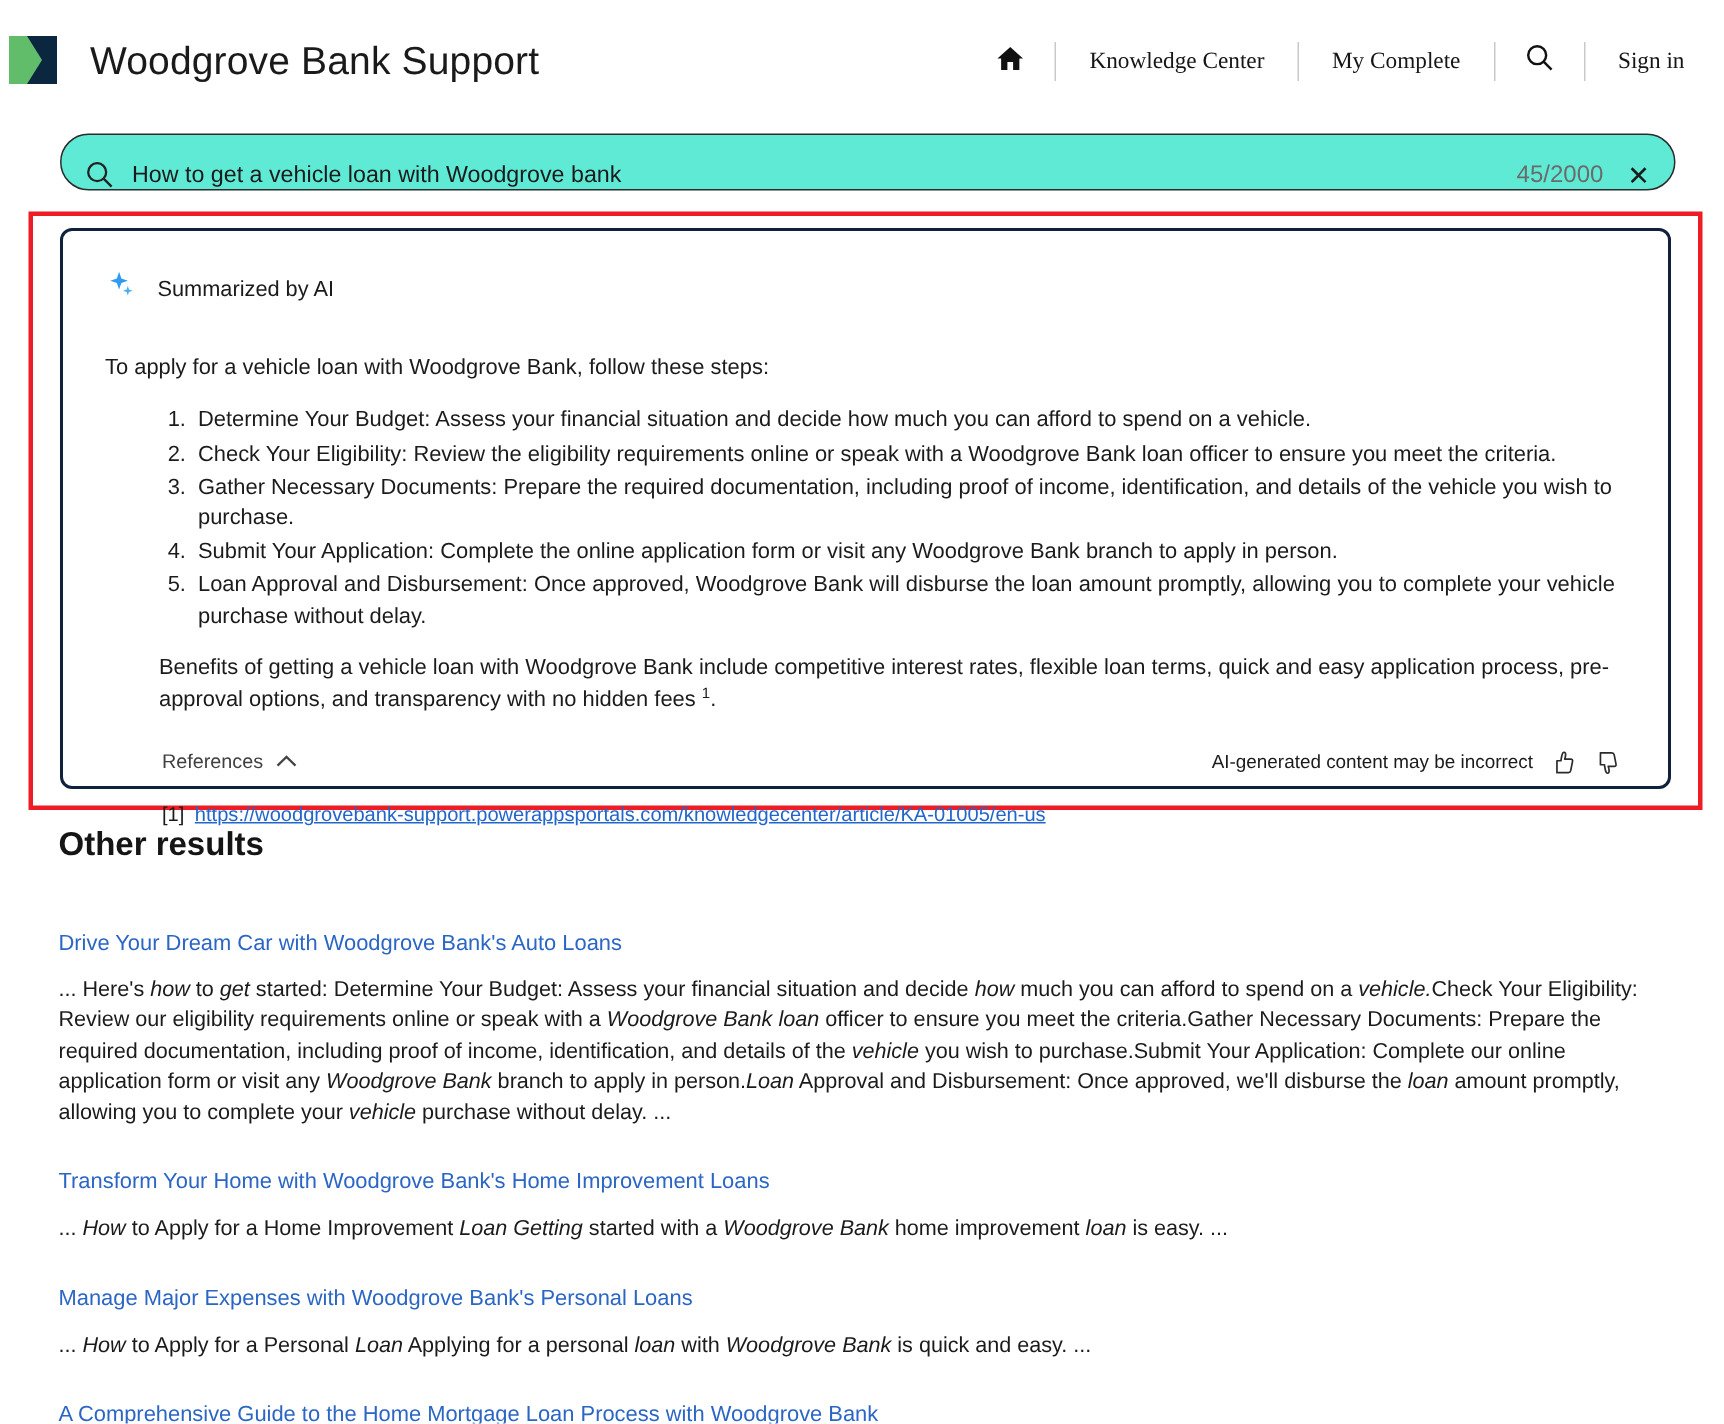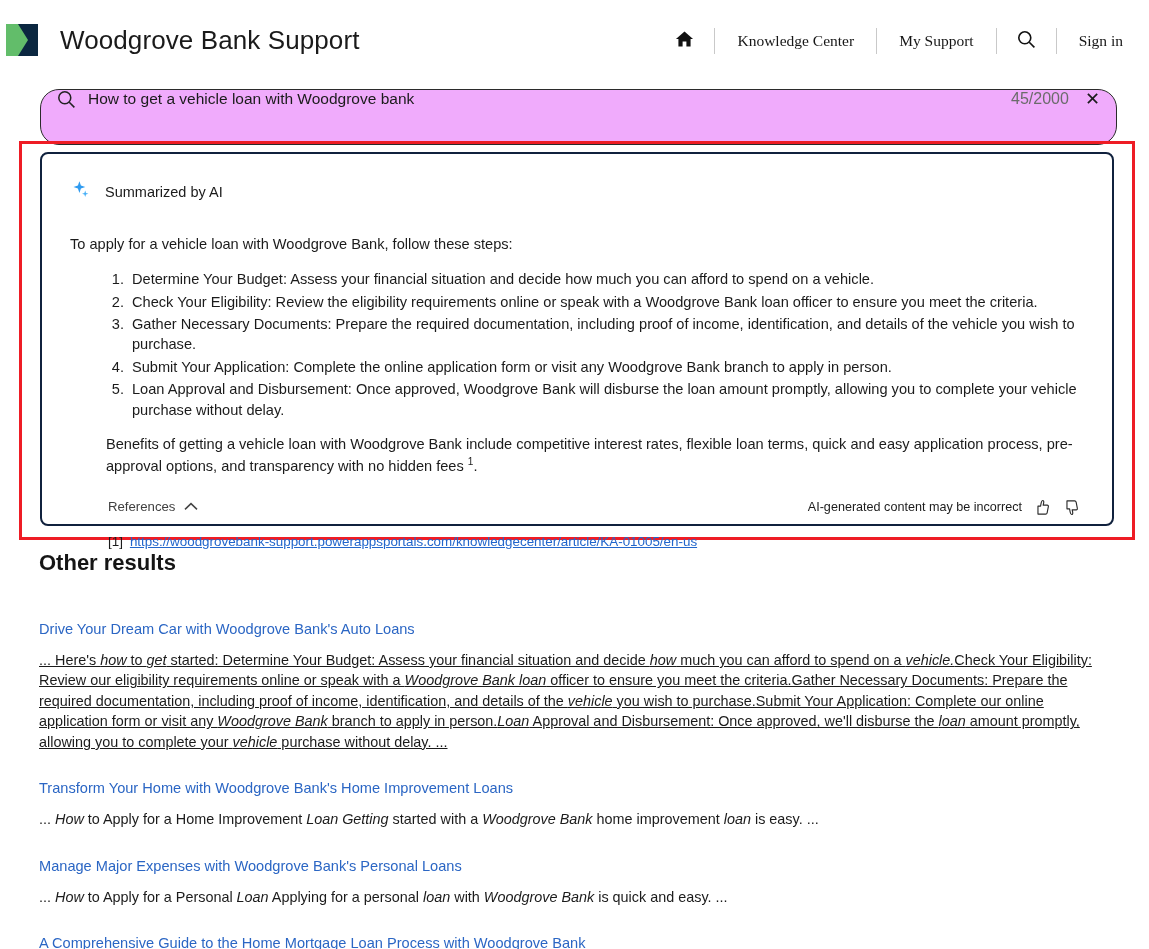--- a/index.html
+++ b/index.html
@@ -75,28 +75,28 @@
     height: 100%;
     cursor: pointer;
   }
   .nav-item-last { padding-right: 0; padding-left: 22px; }
 
   
   .search-wrap {
     margin: 31px 32px 0 40px;
   }
   .search-box {
-    height: 56px;
+    height: 38px;
     border: 1px solid #2b2b2b;
     border-radius: 19px;
     display: flex;
-    align-items: flex-start;
+    align-items: flex-end;
     padding: 0 14px 0 16px;
     box-sizing: border-box;
-    background: #f0abfc;
+    background: #5eead4;
     width: 1077px;
   }
   .search-icon { flex: 0 0 auto; display:flex; margin-right: 12px; }
   .search-value {
     flex: 1 1 auto;
     font-size: 15.5px;
     color: #1b1b1b;
     white-space: nowrap;
     overflow: hidden;
     border: none;
@@ -217,21 +217,21 @@
     left: 39px;
     width: 1065px;
   }
   .other-title {
     font-size: 22px;
     font-weight: bold;
     color: #151515;
     margin: 0;
   }
   .result-item { margin-top: 0; }
-  .result-item.first { margin-top: 44px; text-decoration: underline; }
+  .result-item.first { margin-top: 44px; }
   .result-item.next { margin-top: 27px; }
   .result-link {
     color: #2b66c4;
     font-size: 14.6px;
     text-decoration: none;
     cursor: pointer;
     display: inline-block;
   }
   .result-snippet {
     font-size: 14.4px;
@@ -259,21 +259,21 @@
     <span class="nav-icon-btn">
       <span>
         <svg width="19" height="18" viewBox="0 0 20 18">
           <path d="M10 1 L19 9 L16.4 9 L16.4 17 L12 17 L12 11.5 L8 11.5 L8 17 L3.6 17 L3.6 9 L1 9 Z" fill="#111"></path>
         </svg>
       </span>
     </span>
     <span class="nav-sep"></span>
     <a class="nav-item">Knowledge Center</a>
     <span class="nav-sep"></span>
-    <a class="nav-item">My Support</a>
+    <a class="nav-item">My Complete</a>
     <span class="nav-sep"></span>
     <span class="nav-icon-btn">
       <span>
         <svg width="19" height="19" viewBox="0 0 20 20">
           <circle cx="8.2" cy="8.2" r="6.3" fill="none" stroke="#111" stroke-width="1.7"></circle>
           <line x1="12.9" y1="12.9" x2="18.3" y2="18.3" stroke="#111" stroke-width="1.7"></line>
         </svg>
       </span>
     </span>
     <span class="nav-sep"></span>

